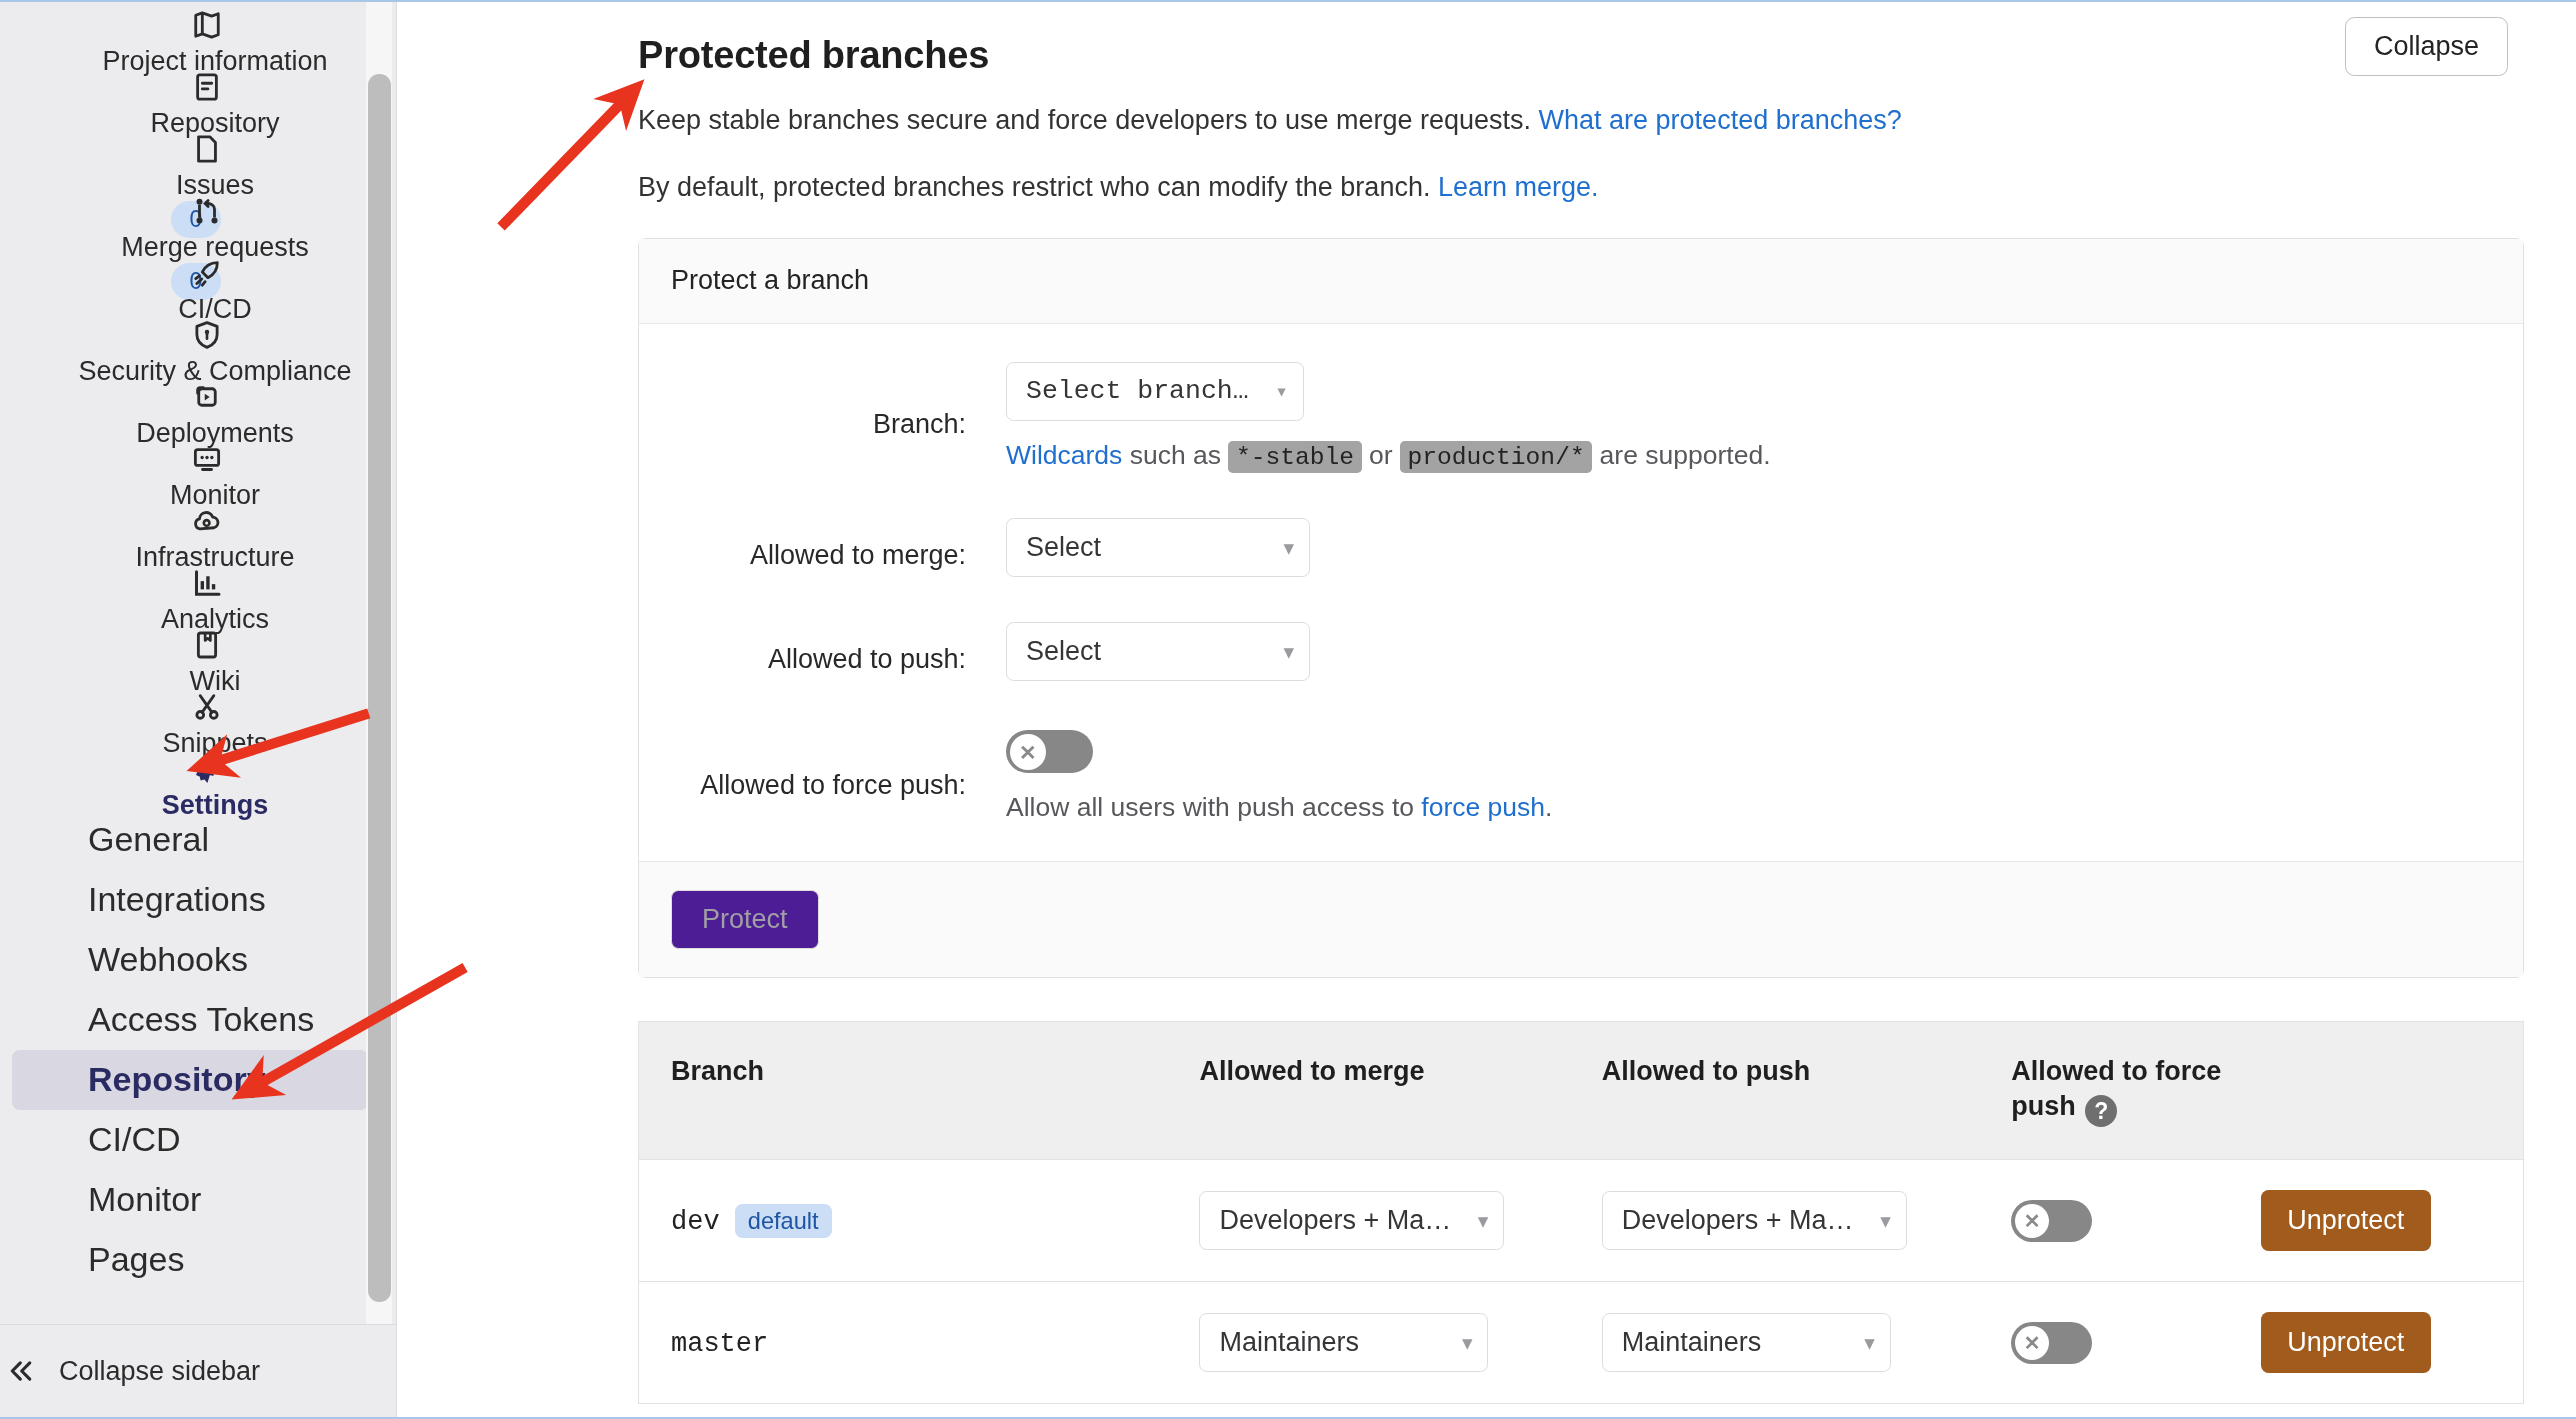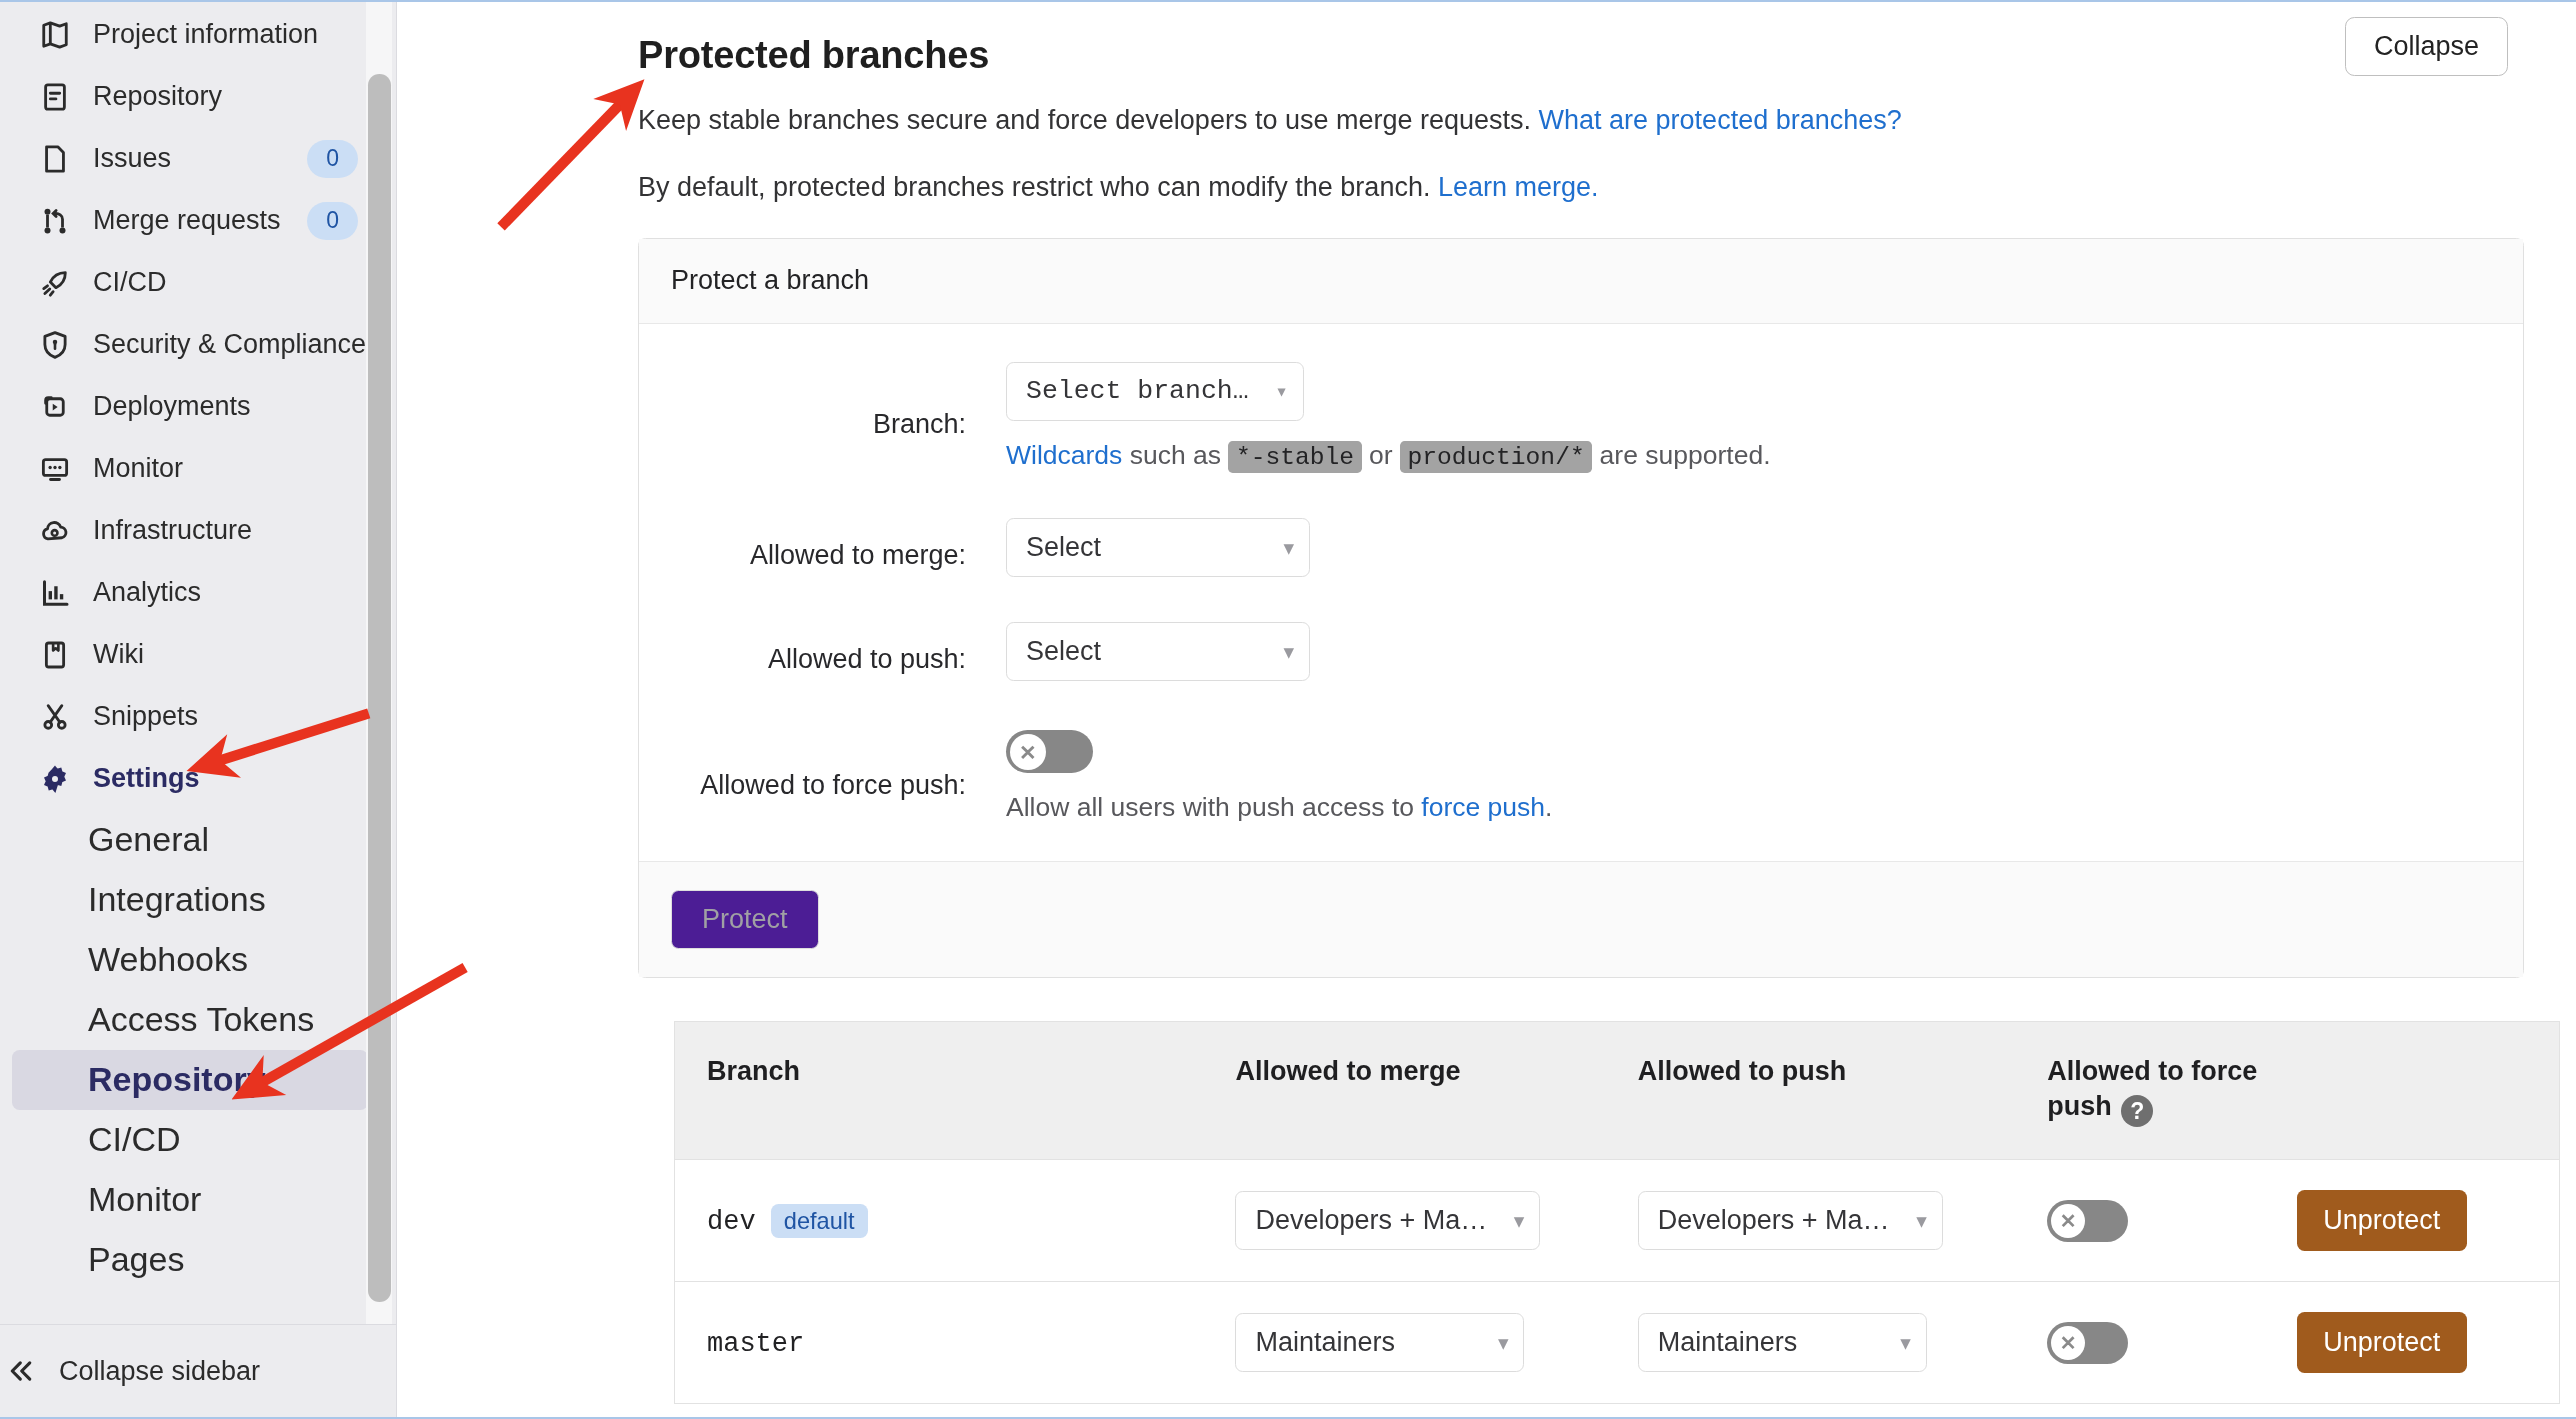--- a/index.html
+++ b/index.html
@@ -35,20 +35,21 @@
     padding-top: 1.9px;
   }
   .nav-item {
     display: flex;
     align-items: center;
     height: 62px;
     padding-left: 34px;
     cursor: pointer;
     color: #2b2b2b;
     font-size: 27px;
+    flex-direction: column;
   }
   .nav-item .ico {
     width: 42px; flex: 0 0 42px;
     display: flex; align-items: center; justify-content: center;
     margin-right: 17px;
   }
   .nav-item .lbl { flex: 1 1 auto; white-space: nowrap; }
   .nav-item .badge {
     background: #cbdef5;
     color: #1f54a3;
@@ -247,21 +248,20 @@
   }
 
   
   .tbl {
     border: 1.9px solid #e2e2e2;
     border-radius: 6px;
     margin-top: 43px;
     border-collapse: collapse;
     width: 100%;
     table-layout: fixed;
-    margin-left: 36px;
   }
   .tbl thead th {
     background: #efefef;
     text-align: left;
     font-size: 27px;
     font-weight: bold;
     color: #1f1f21;
     padding: 32px 0 32px 32px;
     vertical-align: top;
     line-height: 1.28;

